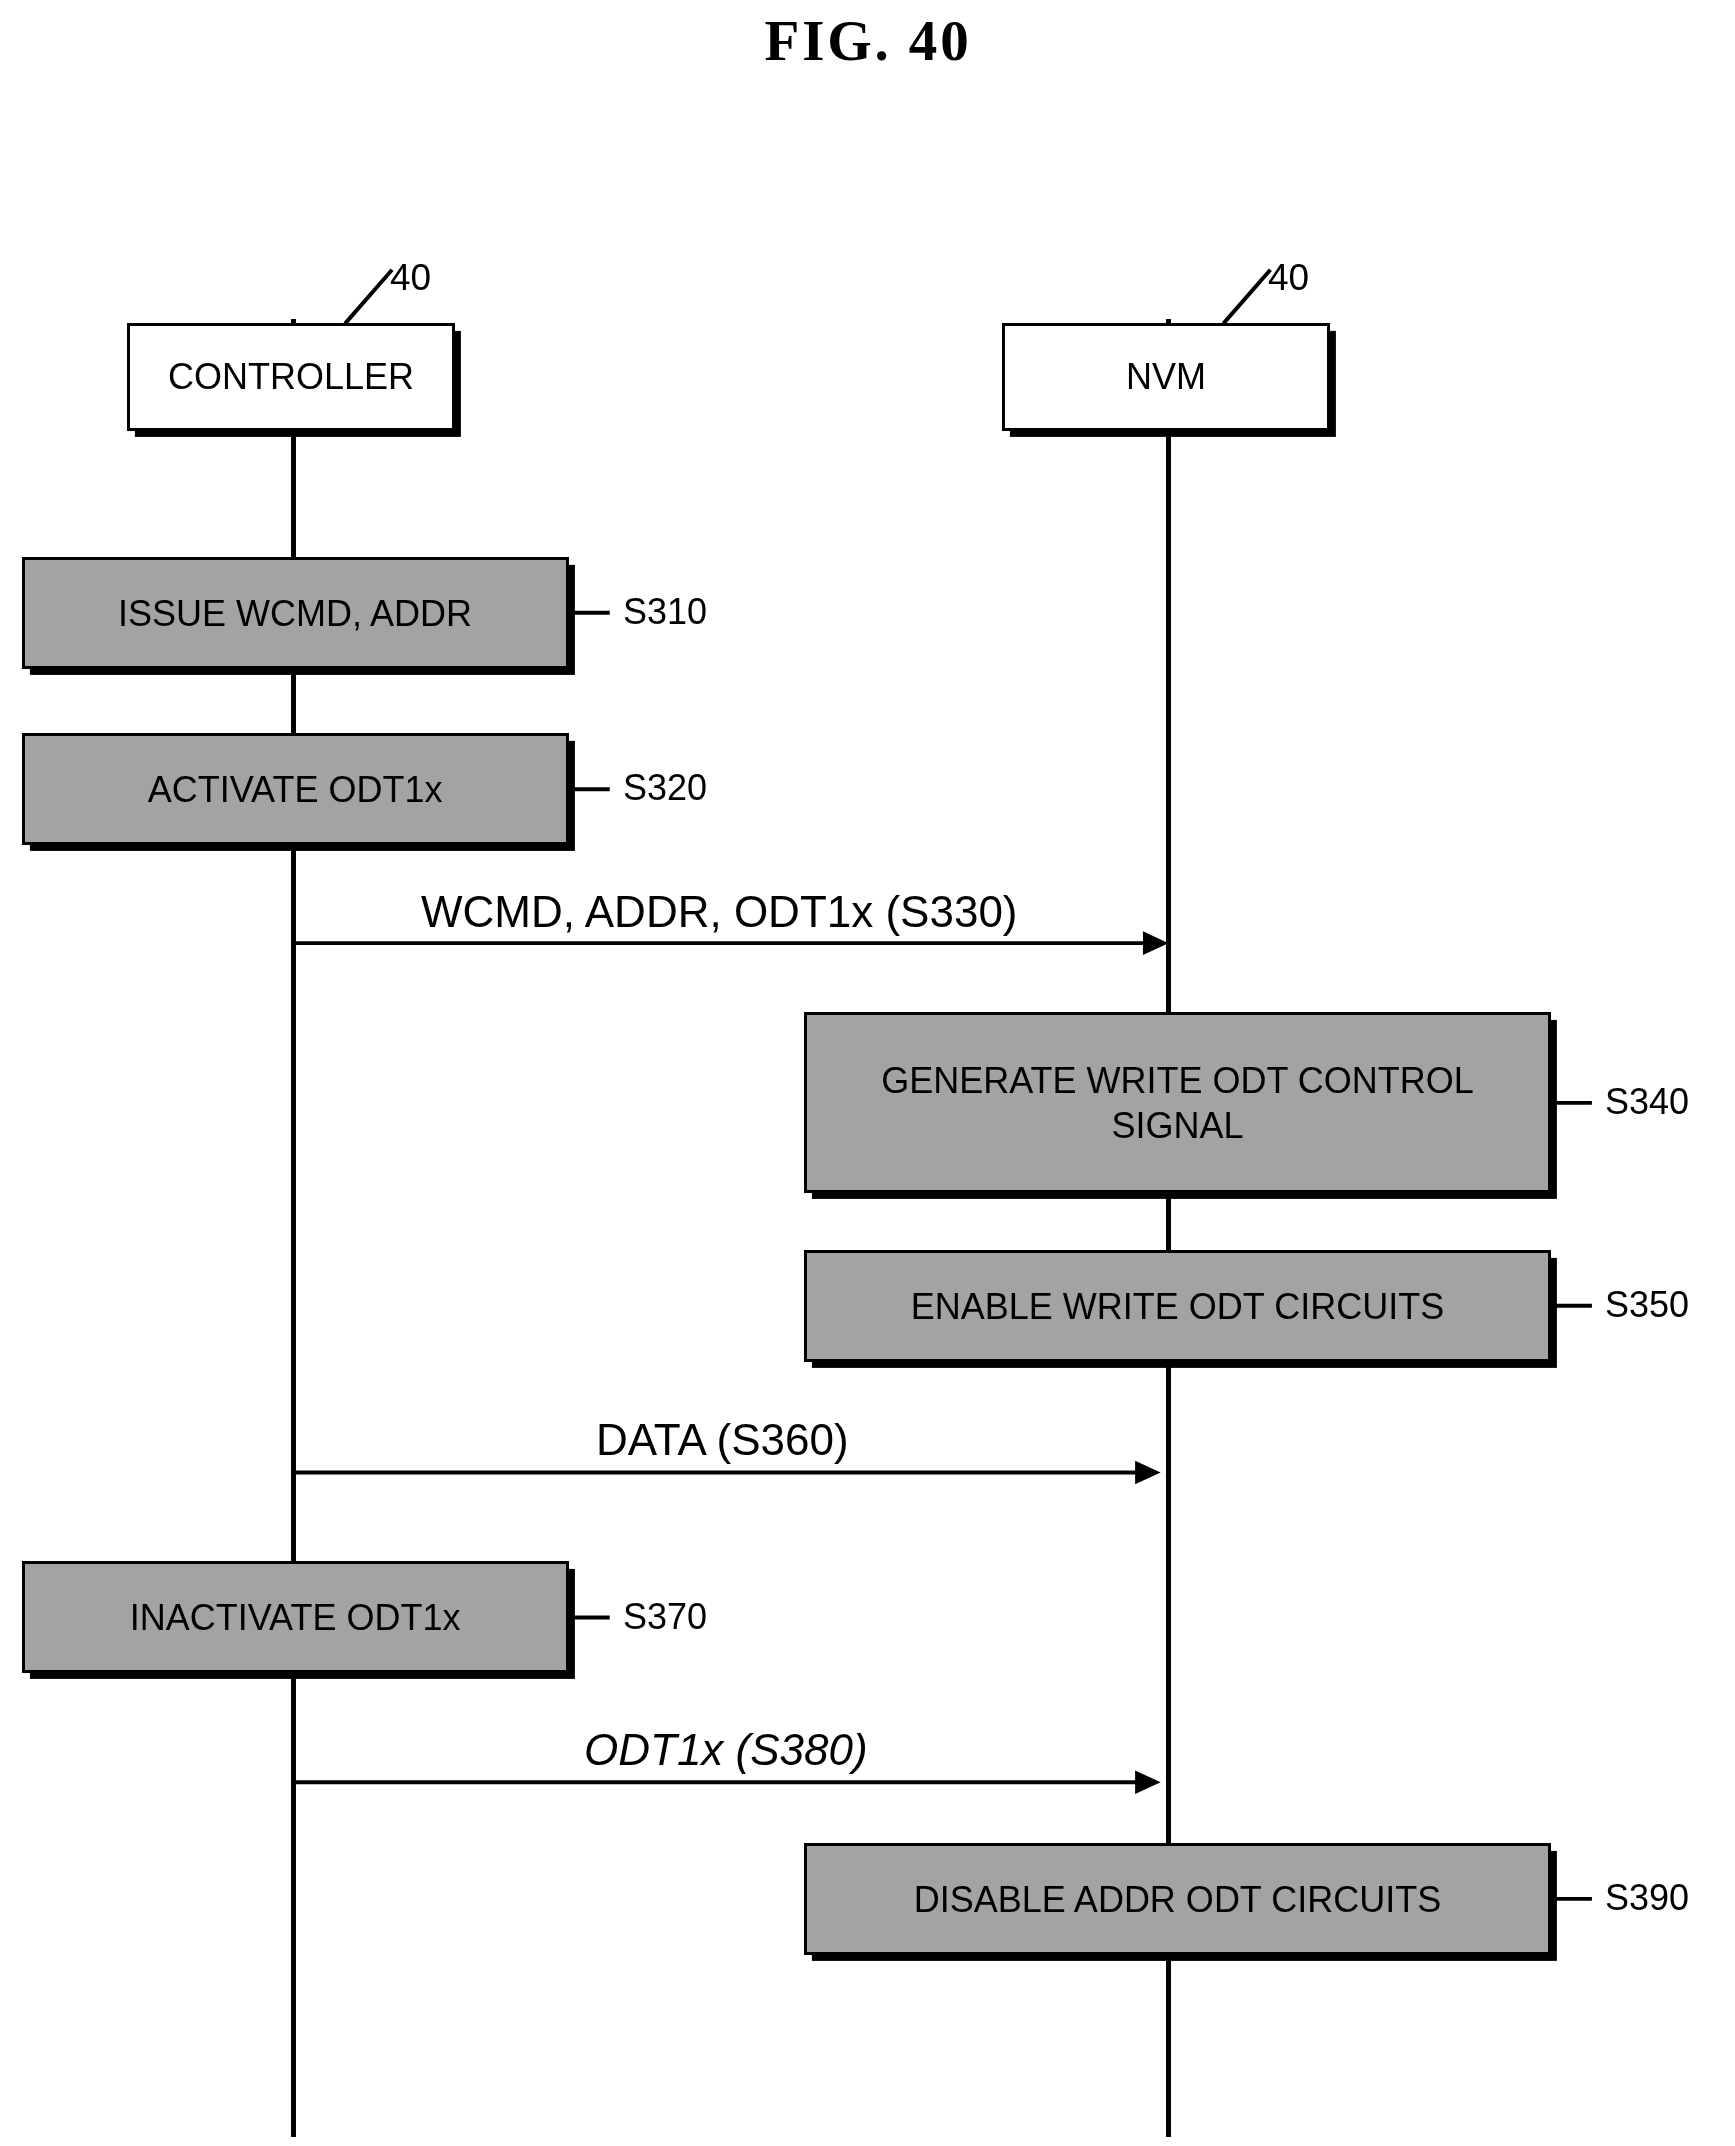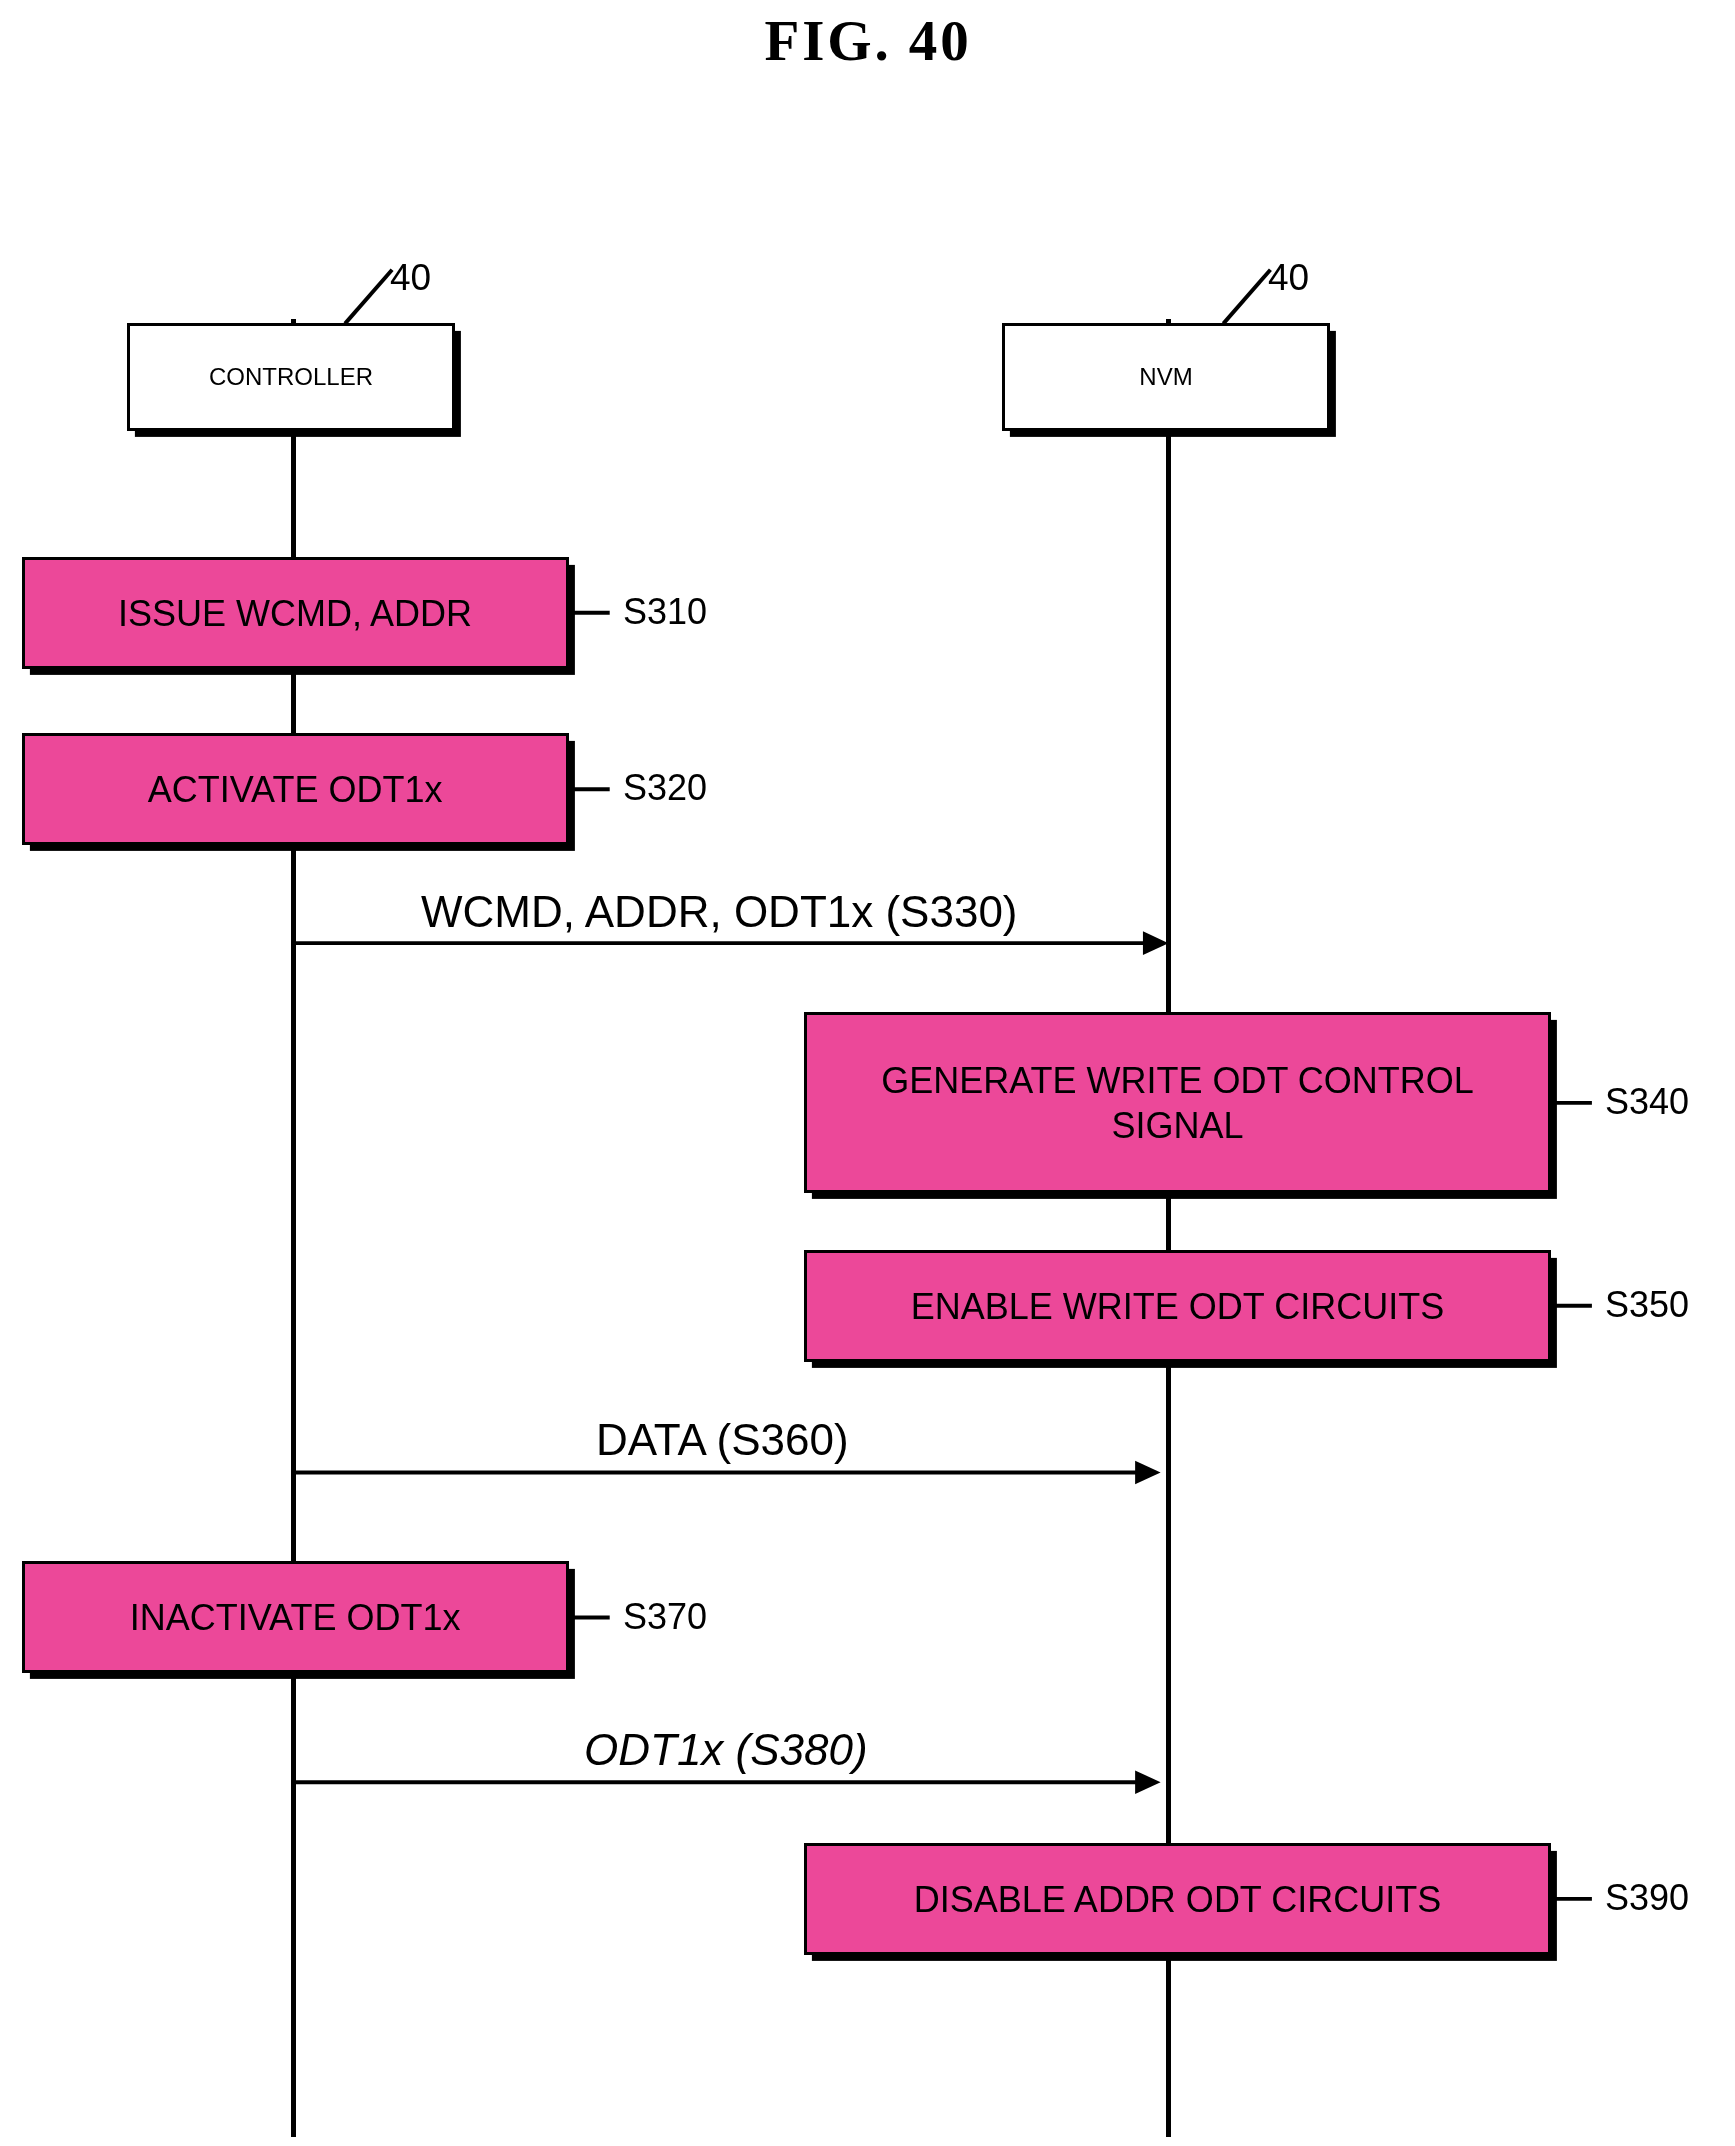--- a/index.html
+++ b/index.html
@@ -33,32 +33,32 @@
   }
   .node-box {
     position: absolute;
     box-sizing: border-box;
     border: 3.9px solid #000000;
     background: #ffffff;
     display: flex;
     align-items: center;
     justify-content: center;
     text-align: center;
-    font-size: 24px;
+    font-size: 36px;
     line-height: 1.2;
     z-index: 3;
   }
   .node-box.shadow {
     box-shadow: 6.9px 6.9px 0 -1px #000000;
   }
   .step-box {
     position: absolute;
     box-sizing: border-box;
     border: 3.9px solid #000000;
-    background: #ec4899;
+    background: #a3a3a3;
     display: flex;
     align-items: center;
     justify-content: center;
     text-align: center;
     font-size: 36px;
     line-height: 1.25;
     padding: 0 9.8px;
     z-index: 3;
     box-shadow: 6.9px 6.9px 0 -1px #000000;
   }

